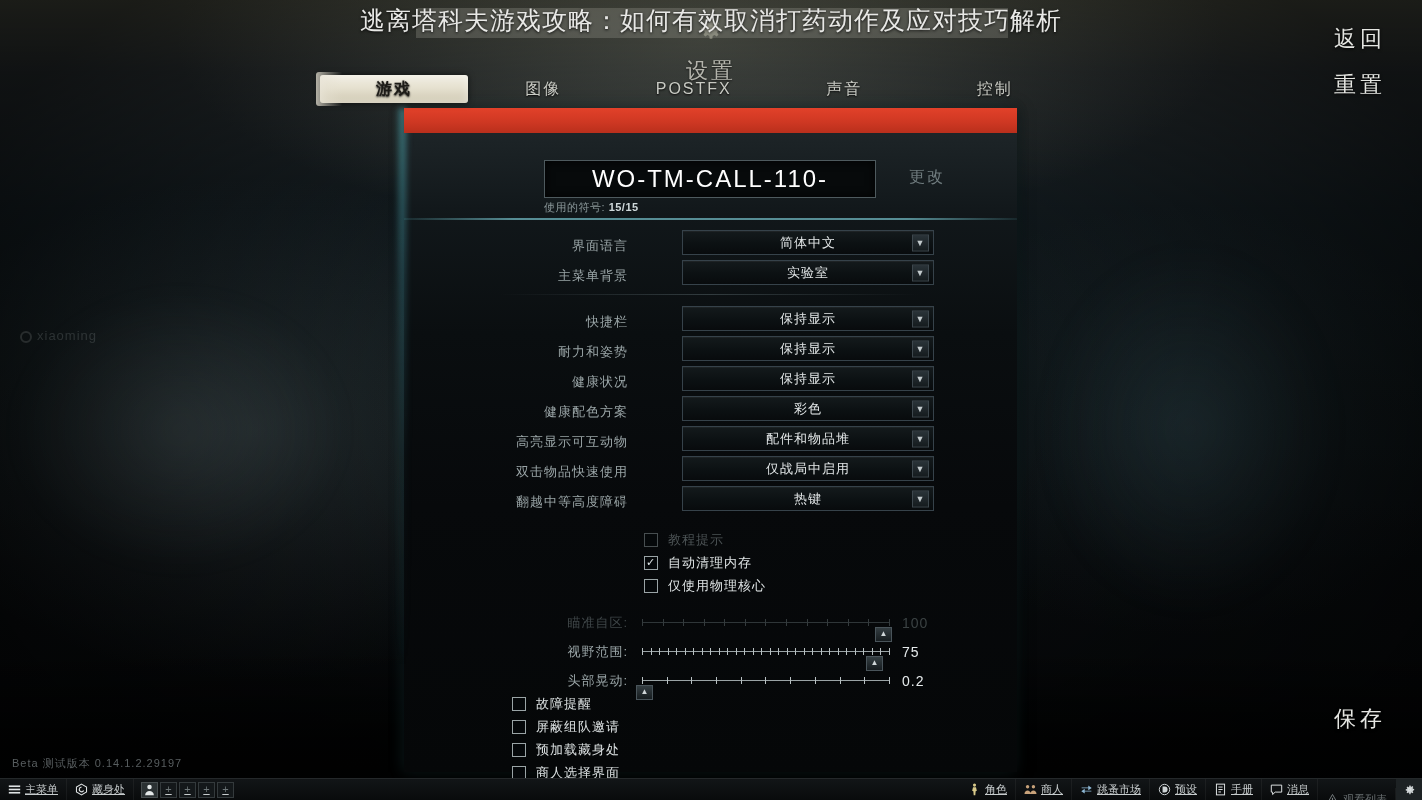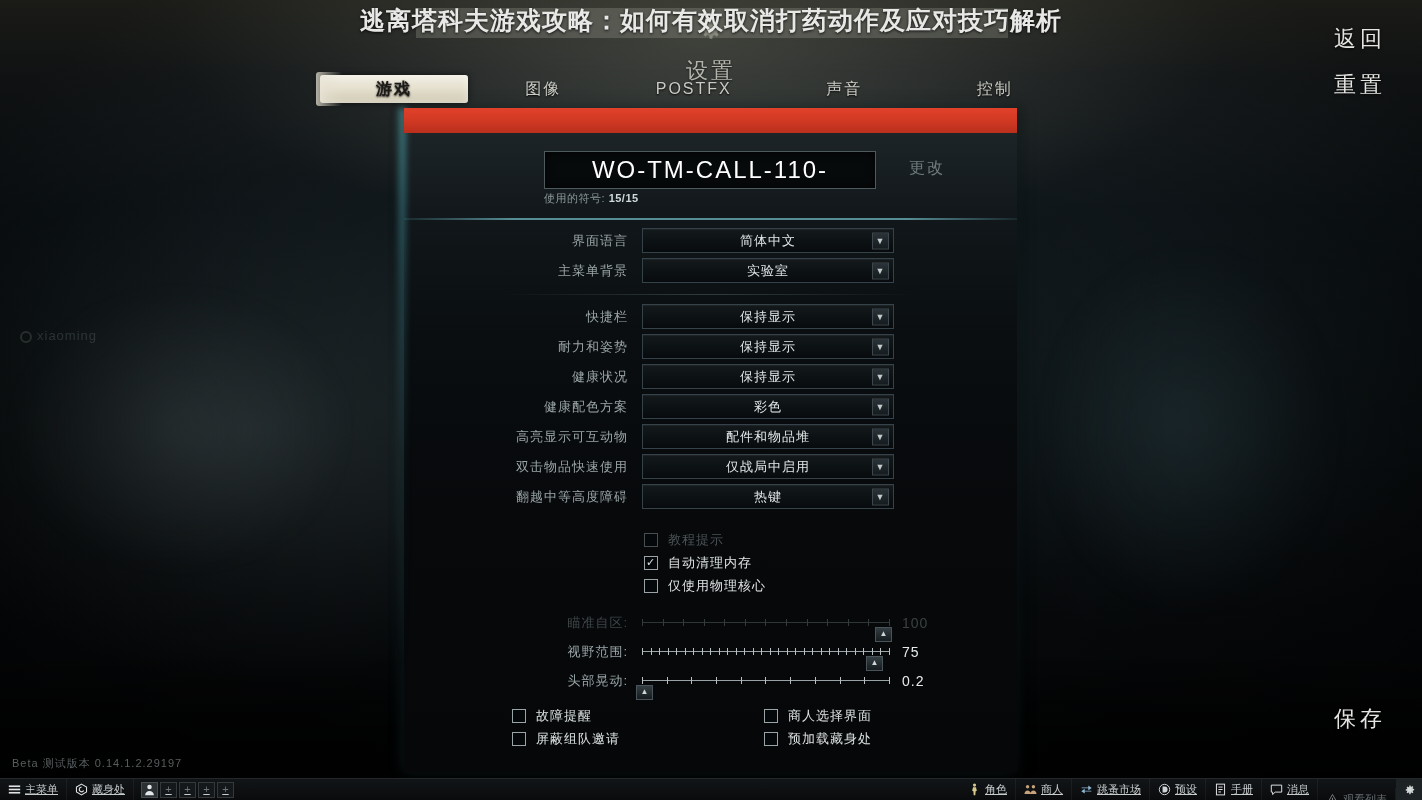--- a/index.html
+++ b/index.html
@@ -39,21 +39,21 @@
     position:absolute; left:0; bottom:0; width:100%; height:150px;
     background: linear-gradient(180deg, rgba(0,0,0,0) 0%, rgba(0,0,0,0.72) 60%, rgba(0,0,0,0.95) 100%);
   }
 
   
   .page-title-overlay {
     position:absolute; left:0; top:4px; width:100%;
     text-align:center;
     font-size:25px; color:#e8e8e6; letter-spacing:1px;
     text-shadow: 0 1px 3px rgba(0,0,0,0.85);
-    z-index:40; white-space:nowrap;font-weight:bold;
+    z-index:40; white-space:nowrap;
   }
   .watermark-chip{
     position:absolute; left:416px; top:8px; width:592px; height:30px;
     background: rgba(160,160,150,0.30); z-index:39;
   }
 
   
   .settings-heading {
     position:absolute; left:0; top:16px; width:100%;
     display:flex; align-items:center; gap:14px;
@@ -100,21 +100,21 @@
     position:absolute; left:-5px; top:0; width:7px; height:560px;
     background: linear-gradient(180deg, rgba(90,190,200,.55) 0%, rgba(70,150,165,.32) 30%, rgba(40,90,100,.10) 62%, rgba(0,0,0,0) 100%);
     filter: blur(3px);
   }
   .red-bar {
     position:absolute; left:0; top:0; width:100%; height:25px;
     background: linear-gradient(180deg,#e2412a 0%, #cf3823 55%, #b92f1c 100%);
   }
 
   
-  .nick-block { position:absolute; left:0; top:25px; width:100%; height:86px; }
+  .nick-block { position:absolute; left:0; top:34px; width:100%; height:86px; }
   .nick-input {
     position:absolute; left:140px; top:18px; width:332px; height:38px;
     background:#070a0b; border:1px solid #4e5a5e;
     color:#ffffff; font-size:24px; letter-spacing:2px;
     text-align:center; line-height:36px;
     box-shadow: inset 0 0 10px rgba(0,0,0,.9);
   }
   .nick-count {
     position:absolute; left:140px; top:58px; font-size:11px; color:#8d9a9c;
     letter-spacing:.5px;
@@ -126,21 +126,21 @@
   }
   .divider-teal {
     position:absolute; left:0; top:110px; width:100%; height:2px;
     background: linear-gradient(90deg, rgba(90,190,200,.10), rgba(130,215,225,.62) 18%, rgba(130,215,225,.62) 82%, rgba(90,190,200,.10));
   }
 
   
   .rows { position:absolute; left:0; top:118px; width:100%; }
   .row {
     position:relative; height:29px; margin-bottom:1px;
-    display:flex; align-items:center;
+    display:flex; align-items:flex-end;gap:40px;
   }
   .row .label {
     width:238px; text-align:right; padding-right:14px;
     font-size:13px; color:#9aa5a7; letter-spacing:1px; white-space:nowrap;
   }
   .select {
     position:relative; width:252px; height:25px;
     background: linear-gradient(180deg, #141a1c 0%, #0c1113 55%, #080b0d 100%);
     border:1px solid #36424a;
     display:flex; align-items:center; justify-content:center;
@@ -202,22 +202,22 @@
     display:flex; align-items:center; justify-content:center;
     font-size:8px; color:#cfd6d8; line-height:1;
   }
   .sl-val {
     margin-left:12px; font-size:14px; letter-spacing:1px; color:#e6ebec;
   }
   .sl-row.dim .sl-val { color:#3b4243;text-align:center; }
 
   
   .bottom-checks {
-    position:absolute; left:0; top:596px; width:100%;
-    display:flex; padding-left:108px;
+    position:absolute; left:0; top:584px; width:100%;
+    display:flex; padding-left:108px;flex-direction:column;
   }
   .bc-col { width:252px; }
   .bc-row {
     display:flex; align-items:center; gap:10px; height:23px;
     font-size:13px; color:#dde2e3; letter-spacing:1px; cursor:pointer;
   }
 
   
   .side-btn {
     position:absolute; right:36px; font-size:22px; color:#e5e6e2;
@@ -510,25 +510,25 @@
           <span>故障提醒</span>
         </div>
         <div class="bc-row">
           <span class="box"></span>
           <span>屏蔽组队邀请</span>
         </div>
       </div>
       <div class="bc-col">
         <div class="bc-row">
           <span class="box"></span>
-          <span>商人选择界面</span>
+          <span>预加载藏身处</span>
         </div>
         <div class="bc-row">
           <span class="box"></span>
-          <span>预加载藏身处</span>
+          <span>商人选择界面</span>
         </div>
       </div>
     </div>
 
   </div>
 
   <div class="side-btn" id="btn-back">返回</div>
   <div class="side-btn" id="btn-reset">重置</div>
   <div class="side-btn" id="btn-save">保存</div>
 

